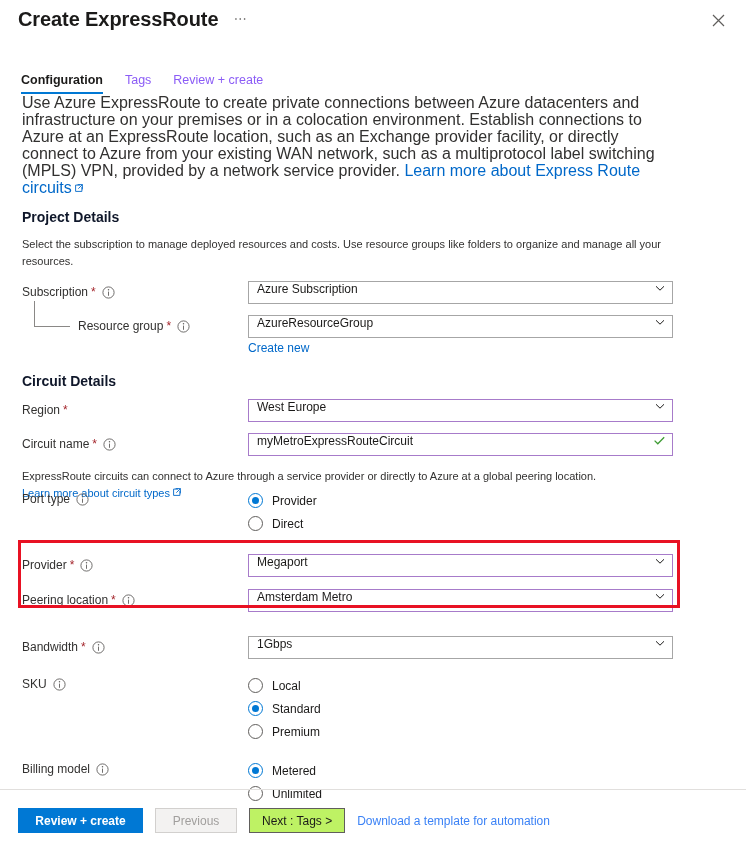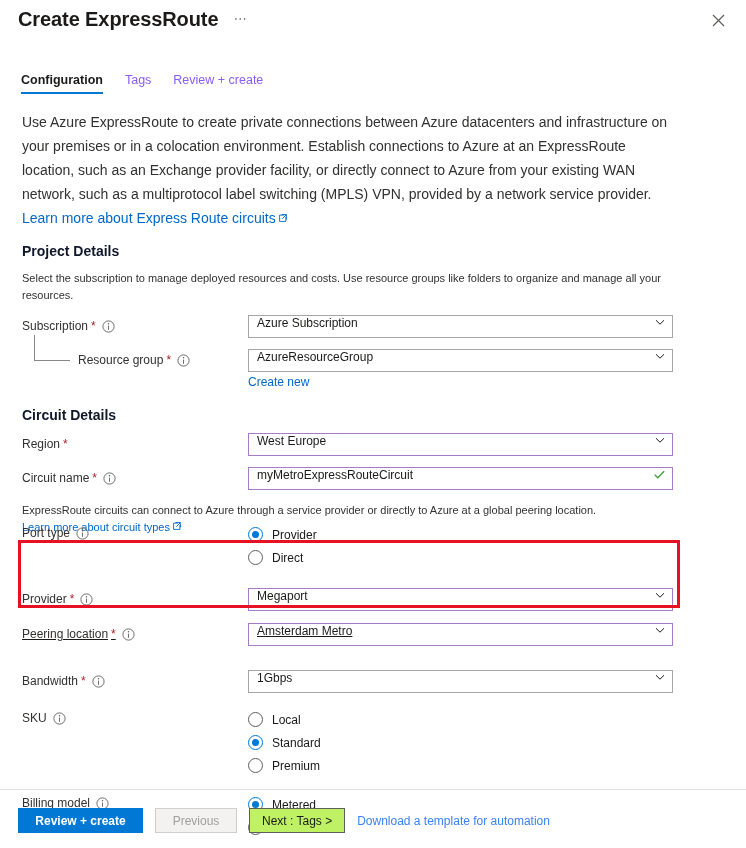--- a/index.html
+++ b/index.html
@@ -76,23 +76,23 @@
     left: 0; right: 0; bottom: 0;
     height: 2px;
     background: #0078d4;
   }
 
   
   .content {
     padding: 0 18px 0 22px;
   }
   .intro {
-    margin-top: 16px;
-    font-size: 14px;
-    line-height: 24px;
+    margin-top: 0;
+    font-size: 16px;
+    line-height: 17px;
     color: #323130;
     max-width: 652px;
   }
   .link {
     color: #0068c9;
     text-decoration: none;
     cursor: pointer;
   }
   .ext-icon {
     display: inline-block;
@@ -451,21 +451,21 @@
         <span class="val">Megaport</span>
         <span class="chev">
             <svg width="12" height="12" viewBox="0 0 12 12">
               <path d="M2 4.3 L6 8.2 L10 4.3" stroke="currentColor" stroke-width="1" fill="none"></path>
             </svg>
           </span>
       </div>
     </div>
   </div>
 
-  <div class="row" style="margin-top:12px;text-decoration:underline;">
+  <div class="row" style="margin-top:12px;">
     <div class="lbl">
       <span>Peering location</span>
       <span class="req">*</span>
       <span class="info-icon">
         <svg width="13" height="13" viewBox="0 0 13 13">
             <circle cx="6.5" cy="6.5" r="5.6" stroke="currentColor" stroke-width="0.9" fill="none"></circle>
             <circle cx="6.5" cy="3.7" r="0.75" fill="currentColor"></circle>
             <path d="M6.5 5.6v4.2" stroke="currentColor" stroke-width="0.9"></path>
           </svg>
       </span>

